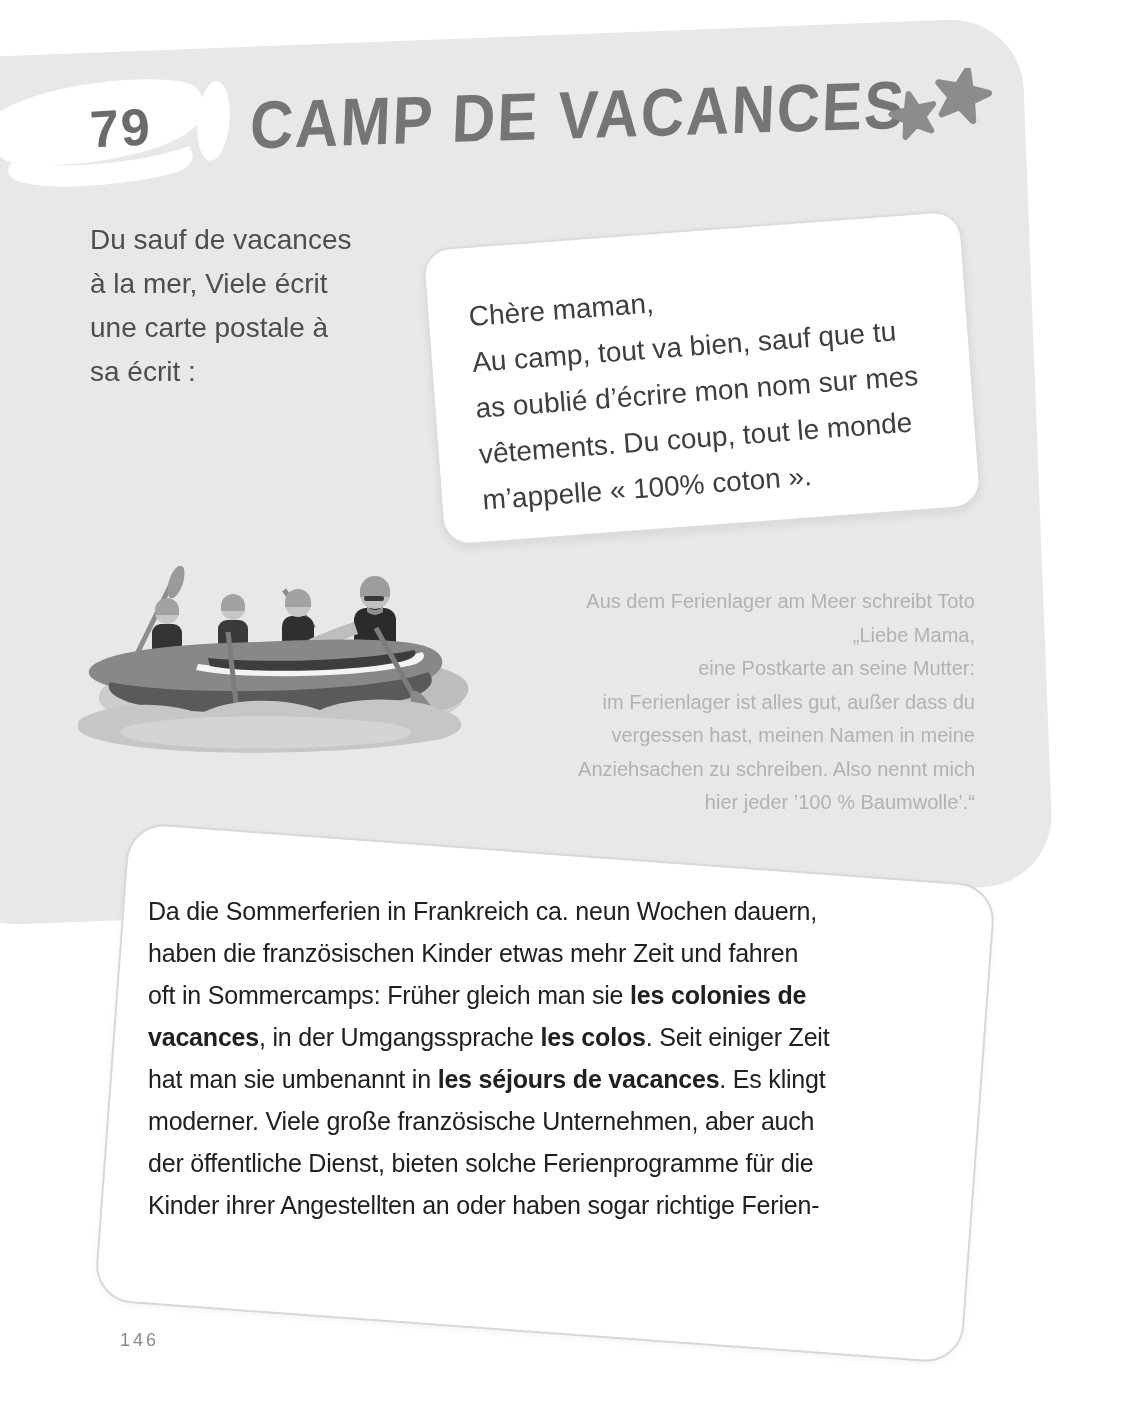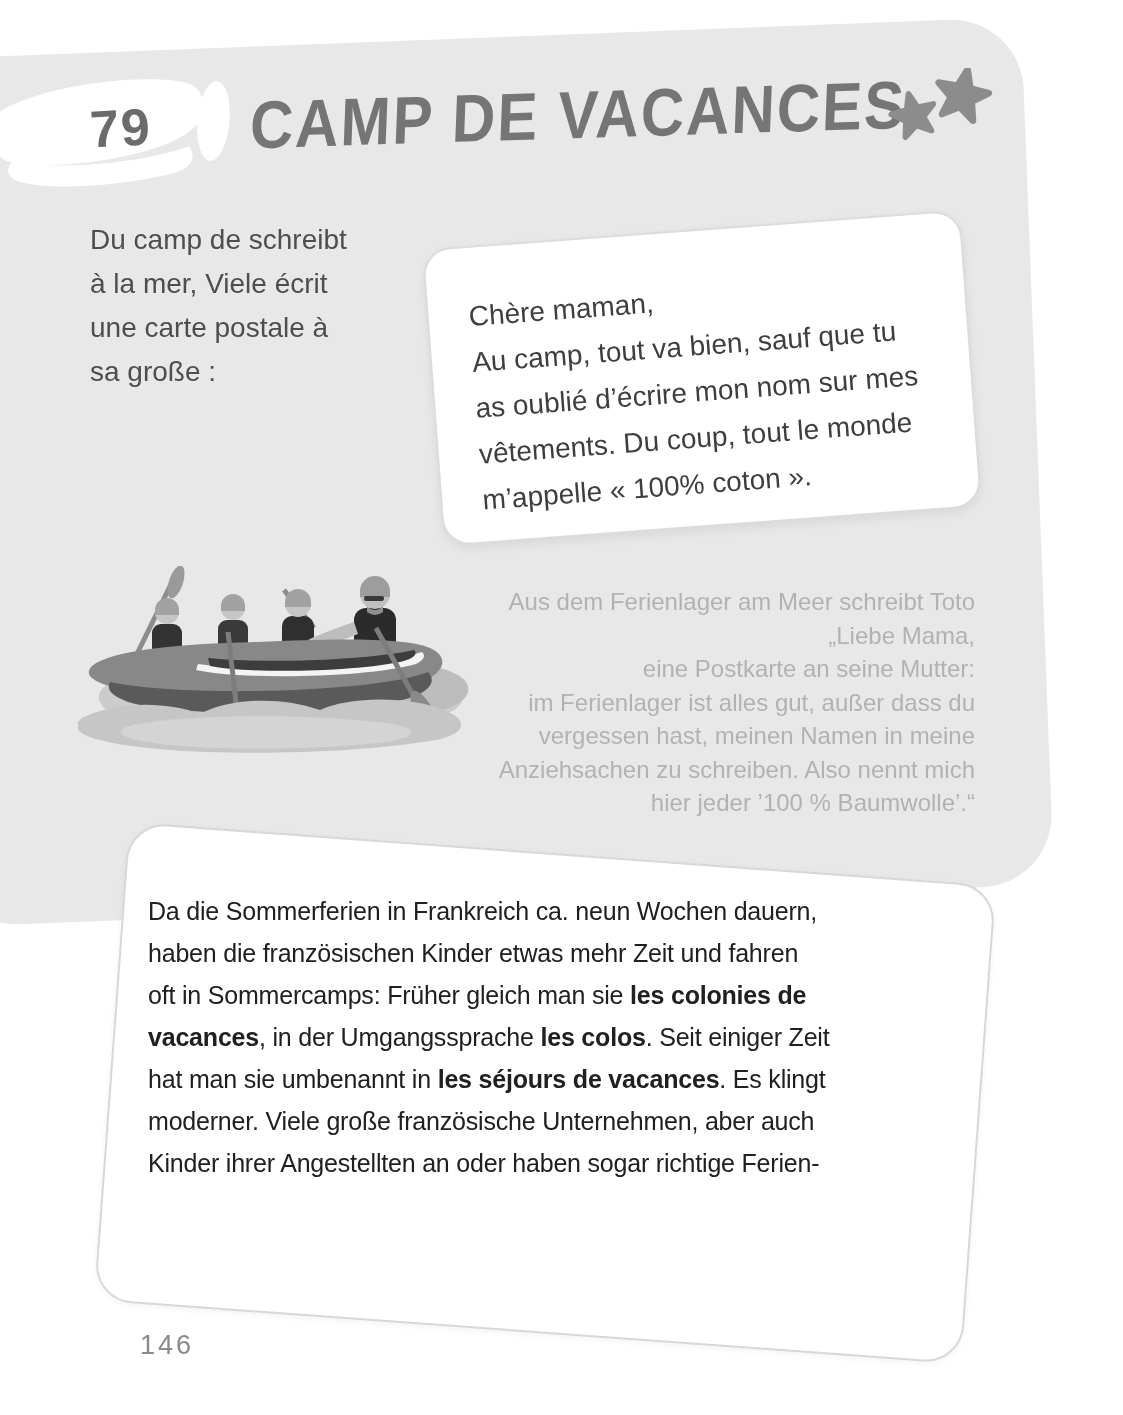--- a/index.html
+++ b/index.html
@@ -62,21 +62,21 @@
     padding:46px 30px 0 40px;
     font-size:28px;line-height:46px;
     color:var(--postcard-text,#3e3e3e);
   }
 
   .raft{left:78px;top:566px;width:398px;height:202px;z-index:2;}
 
   .translation-de{
     left:435px;top:585px;width:540px;
     text-align:right;
-    font-size:24px;line-height:33.5px;
+    font-size:20px;line-height:33.5px;
     color:var(--translation-text,#b2b2b2);
     z-index:3;
   }
 
   .info-card{
     left:110px;top:853px;width:870px;height:480px;
     background:#ffffff;
     border:2px solid var(--info-border,#d8d8d8);
     border-radius:38px;
     transform:rotate(4.2deg);
@@ -86,22 +86,22 @@
   .info-text{
     left:148px;top:890px;width:815px;
     font-size:25px;line-height:42px;
     color:var(--info-text,#202020);
     letter-spacing:-0.2px;
     z-index:3;
   }
   .info-text b{font-weight:bold;text-align:right;}
 
   .page-number{
-    left:140px;top:1330px;
-    font-size:27px;letter-spacing:3px;
+    left:120px;top:1330px;
+    font-size:18px;letter-spacing:3px;
     color:var(--page-number,#8a8a8a);
     z-index:3;
   }
 </style>
 </head>
 <body>
 
 <div class="abs bg-panel"></div>
 
 <svg class="abs brush" viewBox="0 0 252 140">
@@ -121,24 +121,24 @@
     <g transform="translate(34,48) rotate(-14) scale(0.95)">
       <polygon points="0,-24 5.9,-8.1 22.8,-7.4 9.5,3.1 14.1,19.4 0,10 -14.1,19.4 -9.5,3.1 -22.8,-7.4 -5.9,-8.1"></polygon>
     </g>
     <g transform="translate(82,28) rotate(12) scale(1.12)">
       <polygon points="0,-24 5.9,-8.1 22.8,-7.4 9.5,3.1 14.1,19.4 0,10 -14.1,19.4 -9.5,3.1 -22.8,-7.4 -5.9,-8.1"></polygon>
     </g>
   </g>
 </svg>
 
 <div class="abs intro-fr">
-    <div>Du camp de schreibt</div>
+    <div>Du sauf de vacances</div>
     <div>à la mer, Viele écrit</div>
     <div>une carte postale à</div>
-    <div>sa große :</div>
+    <div>sa écrit :</div>
   </div>
 
 <div class="abs postcard">
   <div class="postcard-text">
       <div>Chère maman,</div>
       <div>Au camp, tout va bien, sauf que tu</div>
       <div>as oublié d’écrire mon nom sur mes</div>
       <div>vêtements. Du coup, tout le monde</div>
       <div>m’appelle « 100% coton ».</div>
     </div>
@@ -210,16 +210,17 @@
   </div>
 
 <div class="abs info-card"></div>
 <div class="abs info-text">
     <div><span>Da die Sommerferien in Frankreich ca. neun Wochen dauern,</span></div>
     <div><span>haben die französischen Kinder etwas mehr Zeit und fahren</span></div>
     <div><span>oft in Sommercamps: Früher gleich man sie </span><b>les colonies de</b></div>
     <div><b>vacances</b><span>, in der Umgangssprache </span><b>les colos</b><span>. Seit einiger Zeit</span></div>
     <div><span>hat man sie umbenannt in </span><b>les séjours de vacances</b><span>. Es klingt</span></div>
     <div><span>moderner. Viele große französische Unternehmen, aber auch</span></div>
+    <div><span>der öffentliche Dienst, bieten solche Ferienprogramme für die</span></div>
     <div><span>Kinder ihrer Angestellten an oder haben sogar richtige Ferien-</span></div>
   </div>
 
 <div class="abs page-number">146</div>
 
 </body></html>

